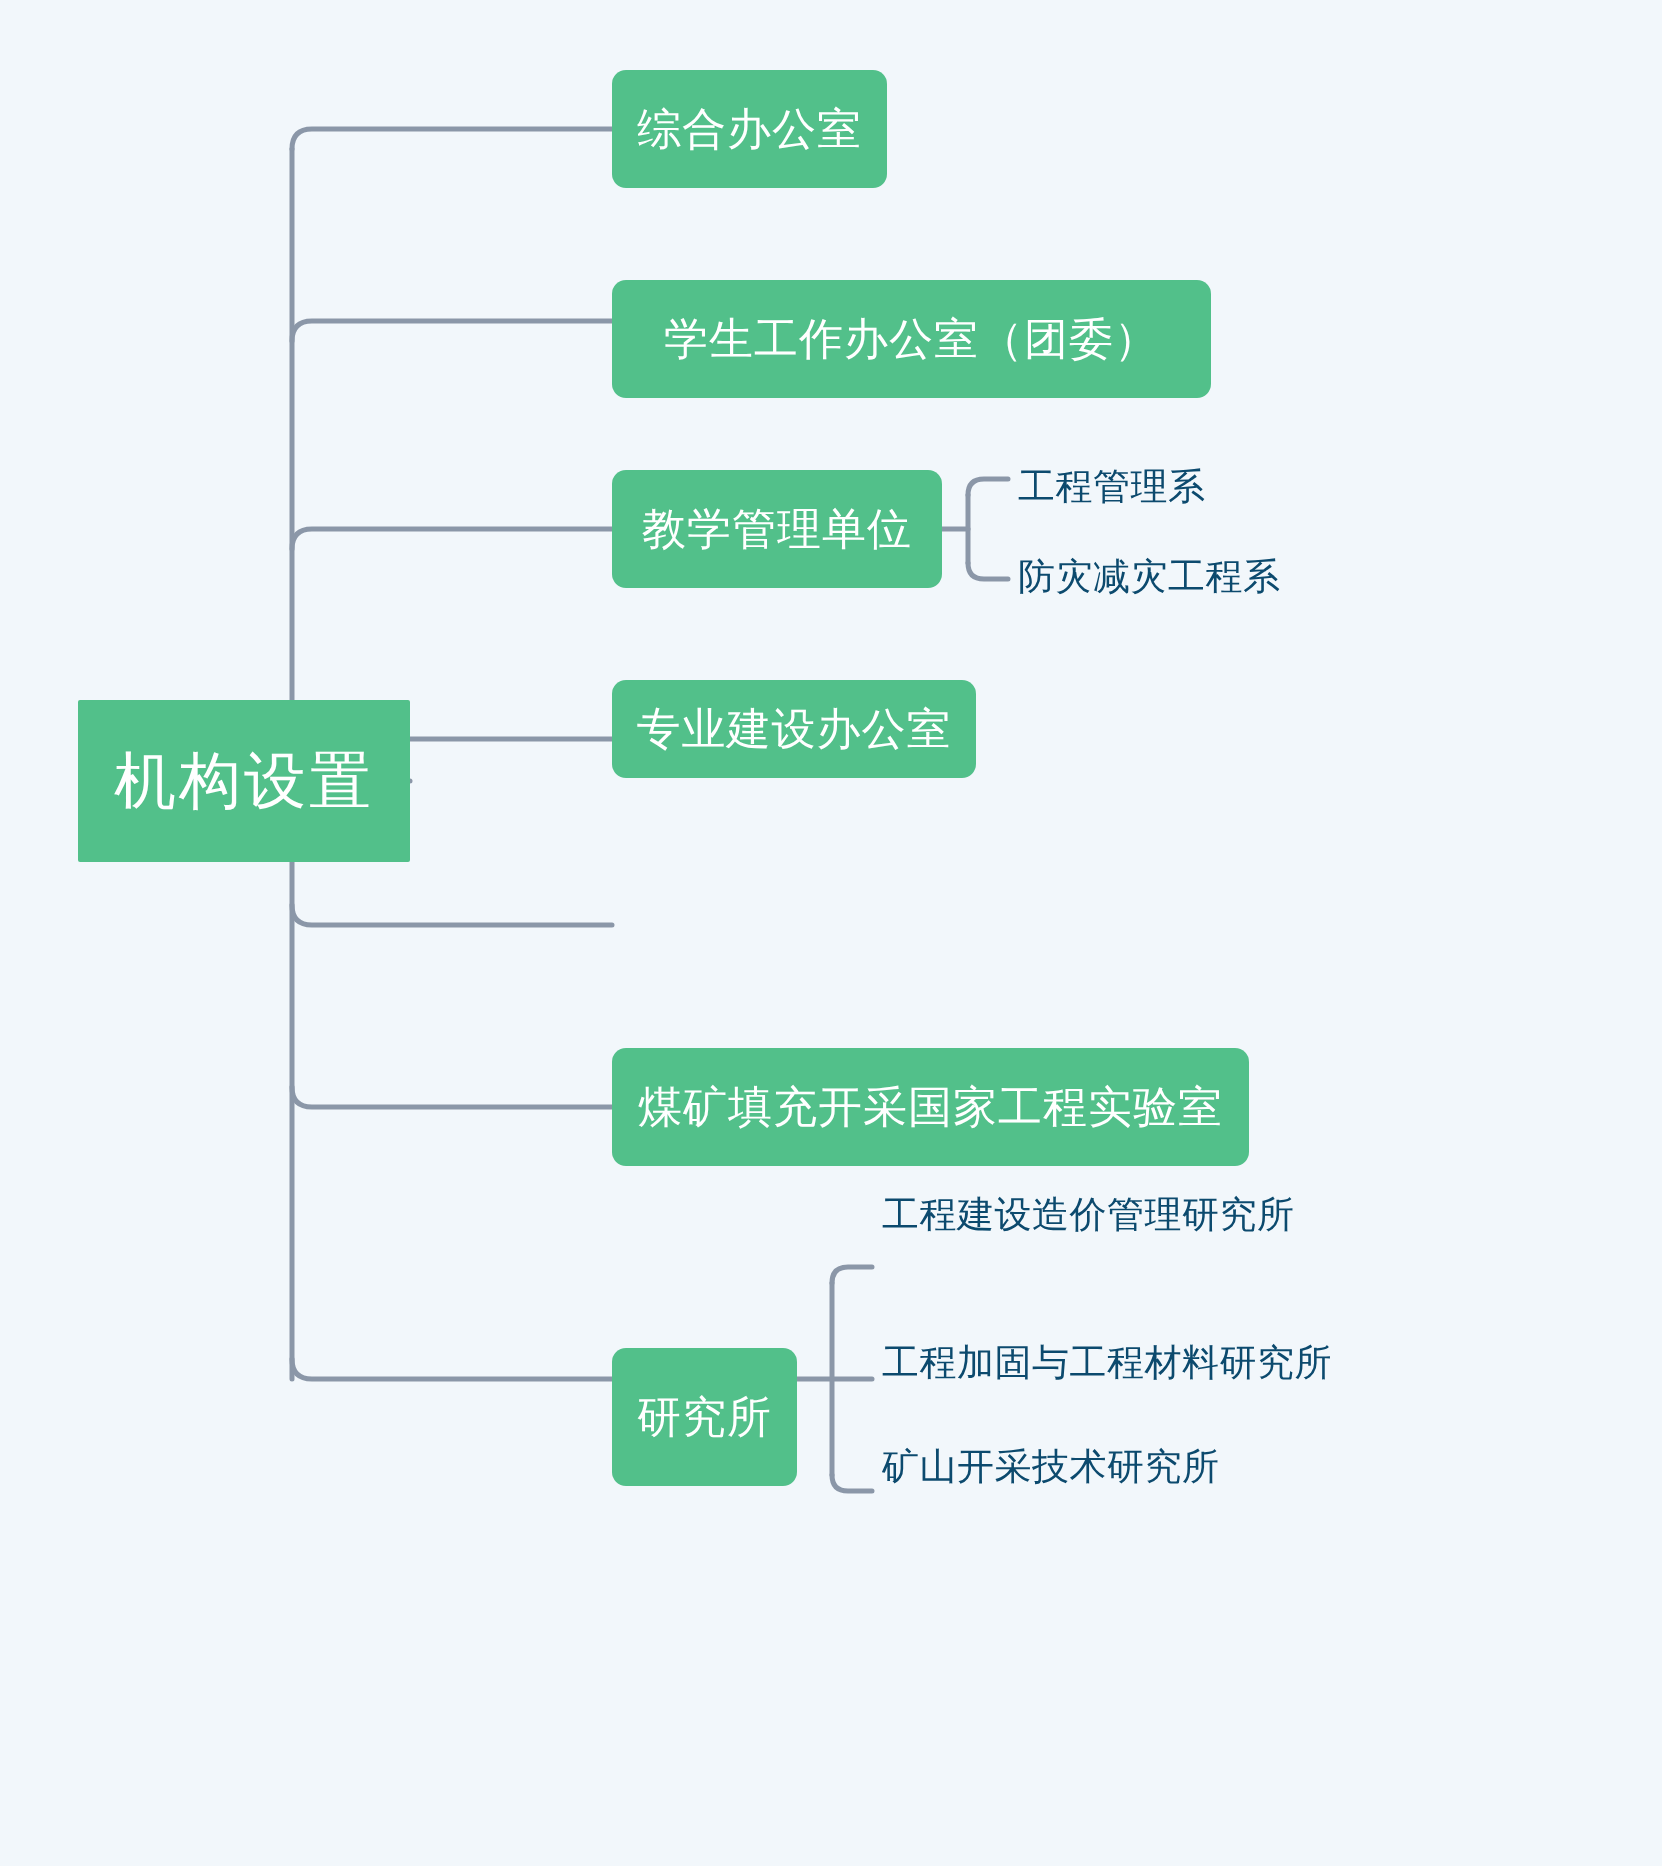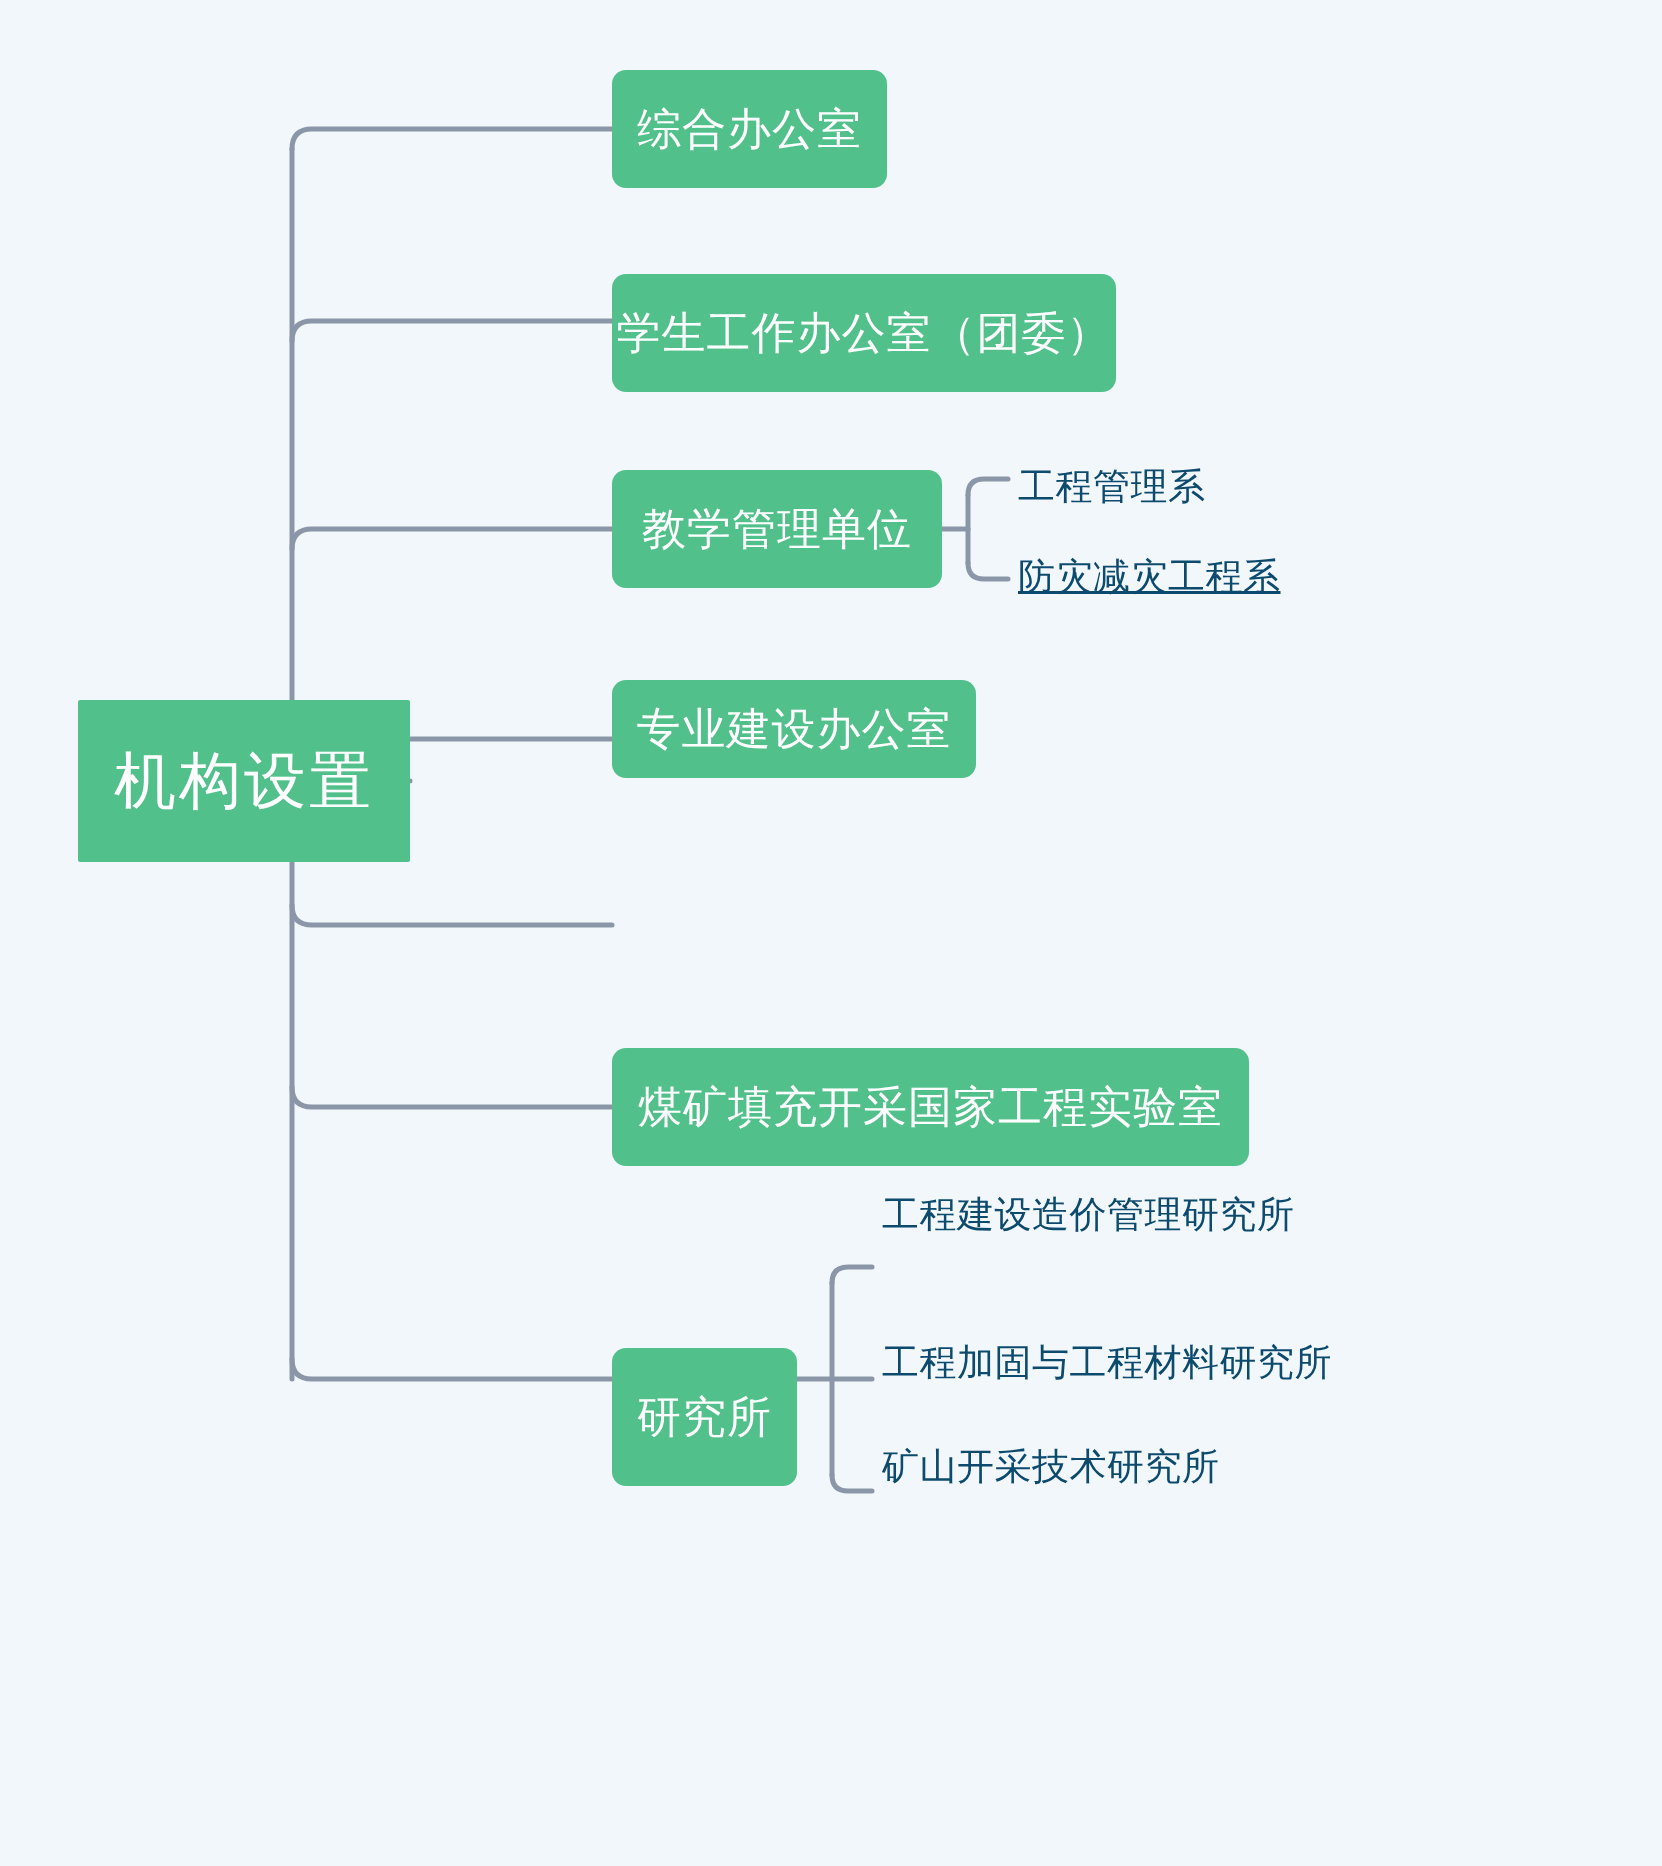--- a/index.html
+++ b/index.html
@@ -21,35 +21,35 @@
     box-sizing:border-box;
     white-space:nowrap;
     letter-spacing:1px;
   }
   .node.root{
     left:78px;top:700px;width:332px;height:162px;
     font-size:62px;border-radius:2px;letter-spacing:3px;
   }
   .node.lvl2{font-size:44px;}
   .n1{left:612px;top:70px;width:275px;height:118px;}
-  .n2{left:612px;top:274px;width:504px;height:118px;}
+  .n2{left:612px;top:280px;width:599px;height:118px;}
   .n3{left:612px;top:470px;width:330px;height:118px;}
   .n4{left:612px;top:680px;width:364px;height:98px;}
   .n5{left:612px;top:866px;width:228px;height:118px;}
   .n6{left:612px;top:1048px;width:637px;height:118px;}
   .n7{left:612px;top:1348px;width:185px;height:138px;}
   .leaf{
     position:absolute;
     color:#0c4a6e;
     font-size:37px;
     white-space:nowrap;
     letter-spacing:0.5px;
   }
   .l3a{left:1018px;top:462px;}
-  .l3b{left:1018px;top:552px;text-decoration:underline;}
+  .l3b{left:1018px;top:552px;}
   .l7a{left:882px;top:1190px;}
   .l7b{left:882px;top:1338px;}
   .l7c{left:882px;top:1442px;}
 </style>
 </head>
 <body>
 
 <div id="canvas">
 
   <svg class="links" viewBox="0 0 1662 1866" xmlns="http://www.w3.org/2000/svg">

